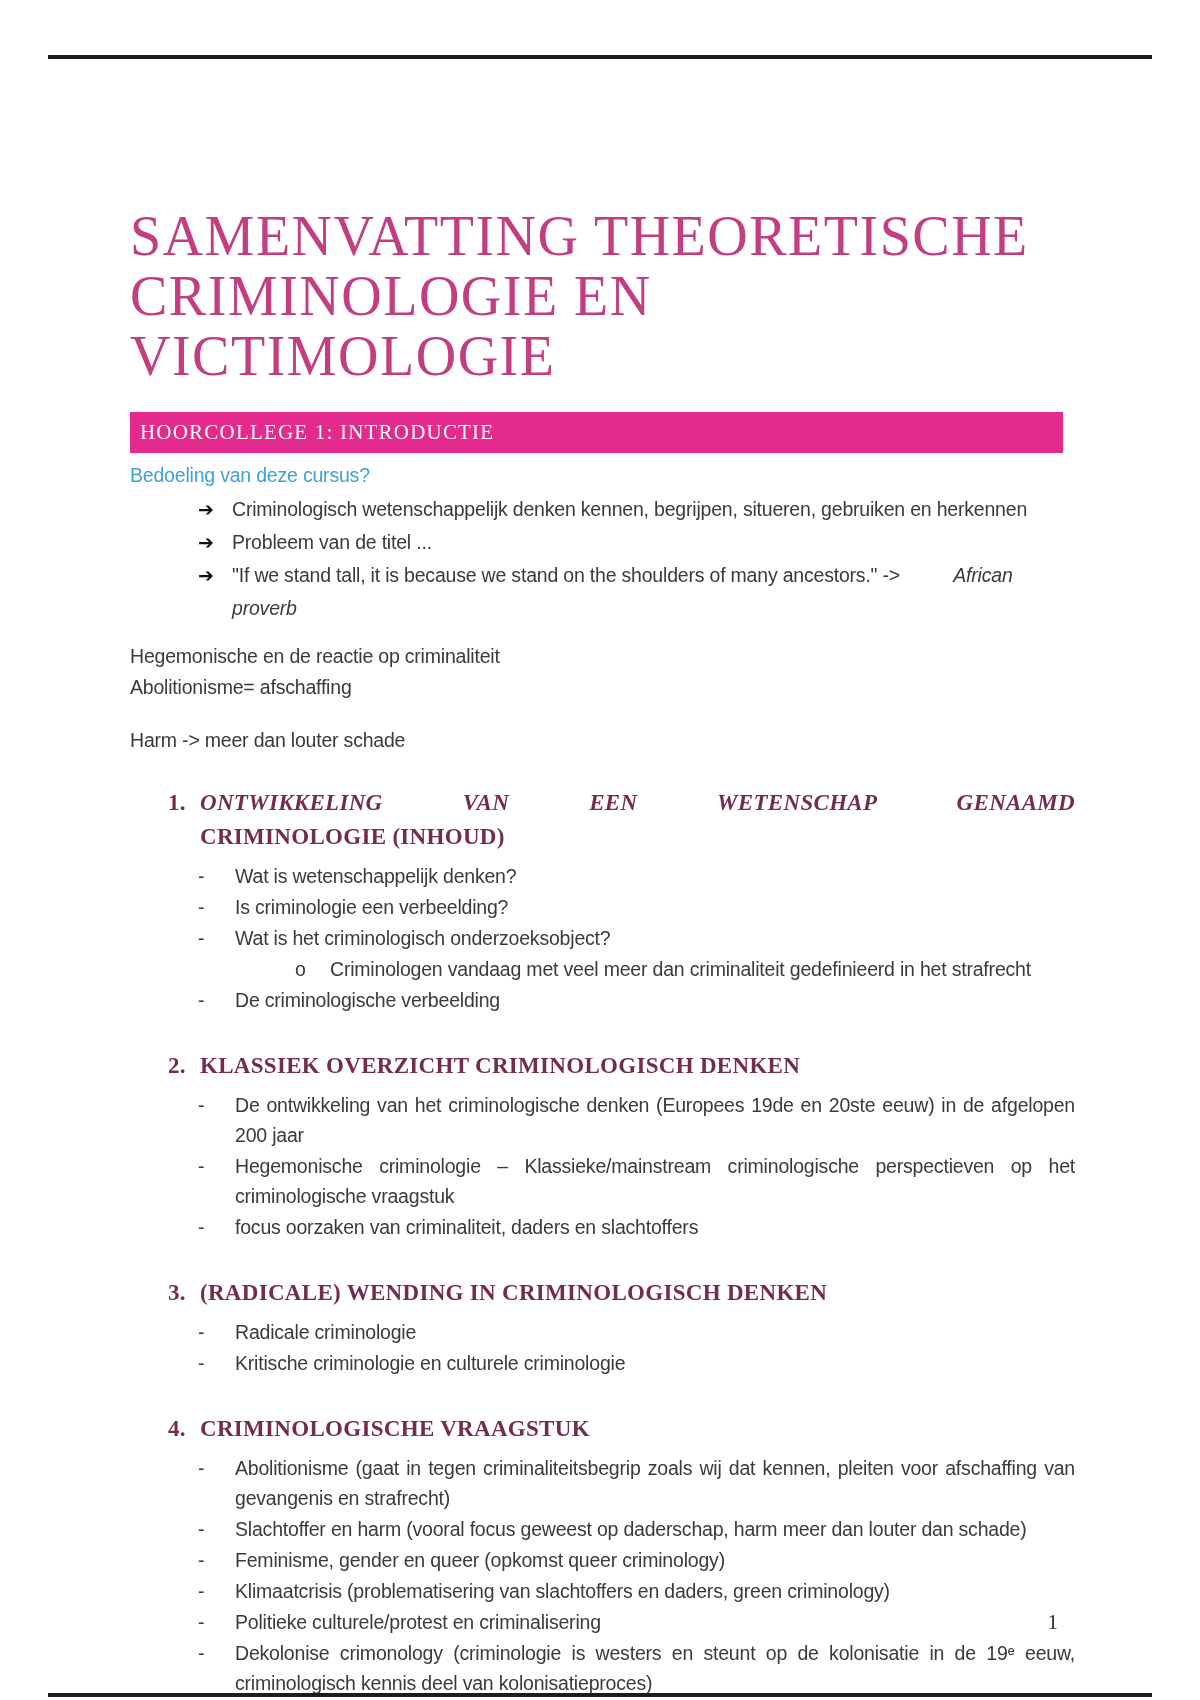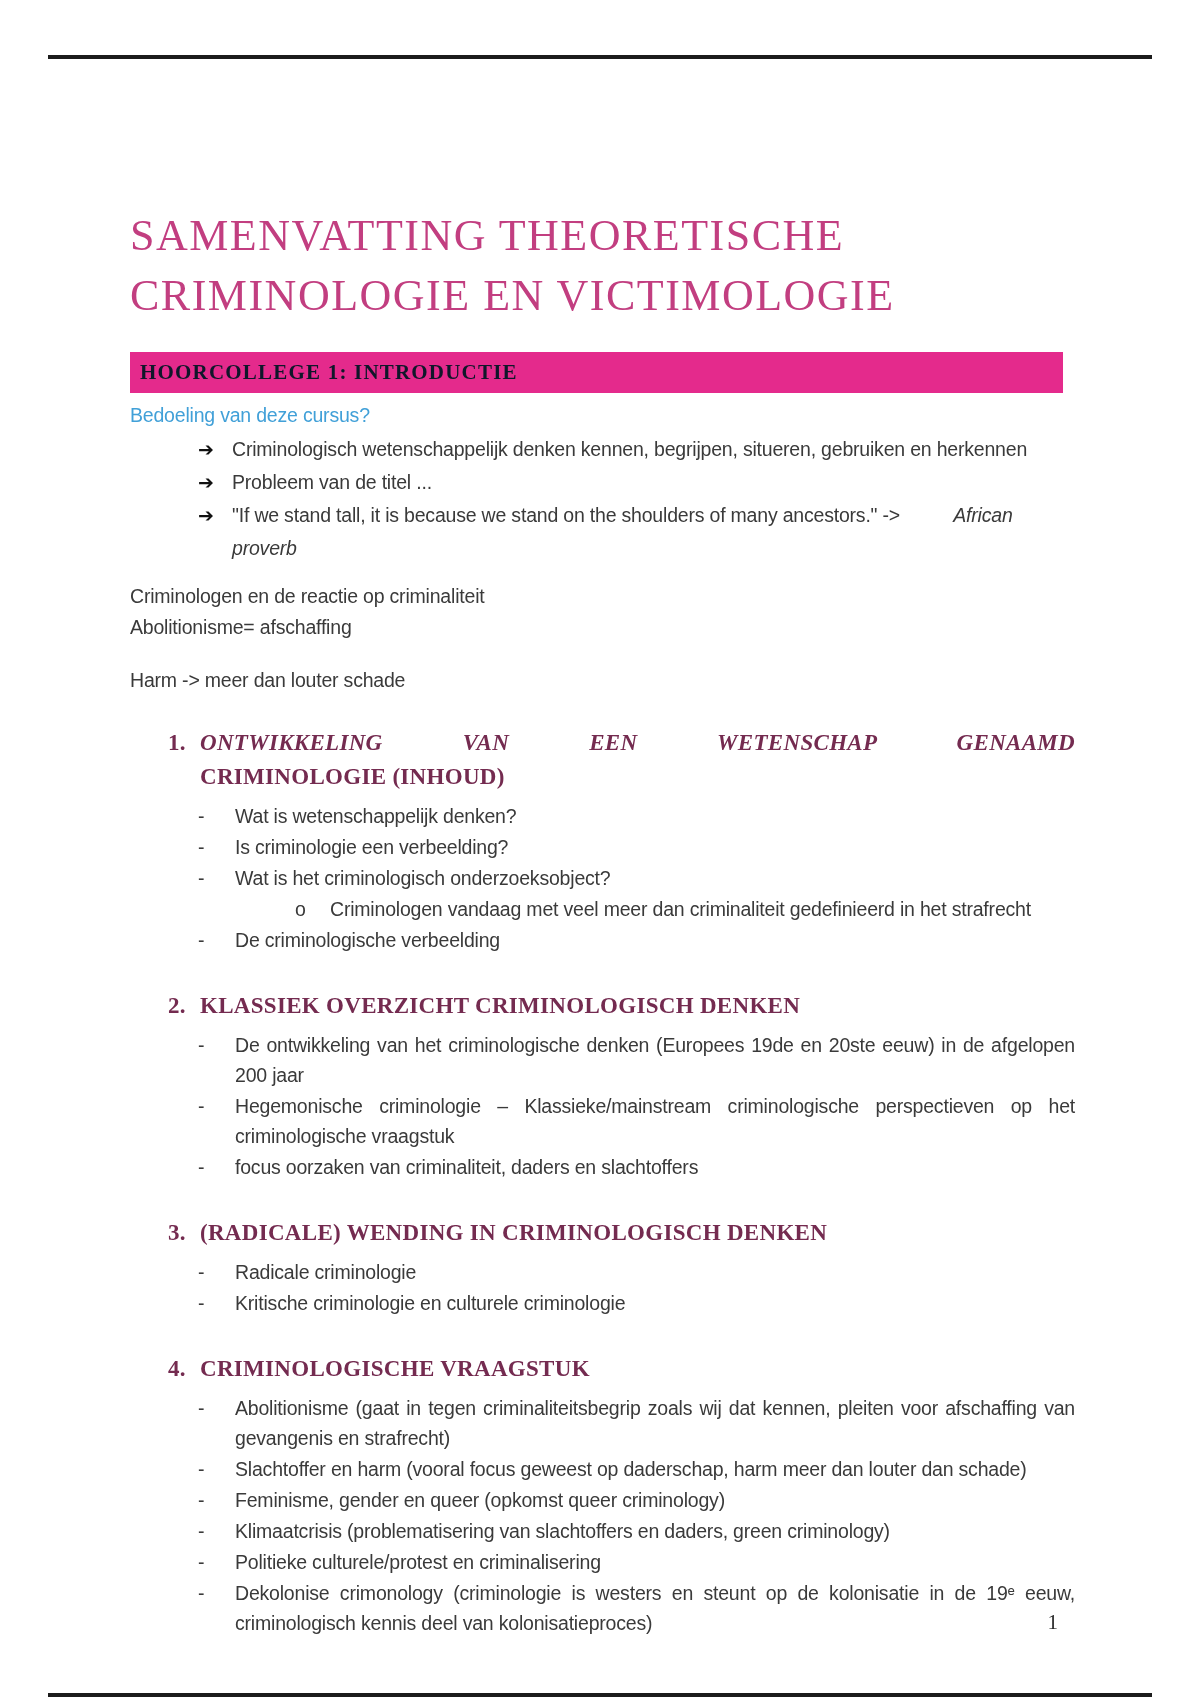--- a/index.html
+++ b/index.html
@@ -16,34 +16,34 @@
   .rule-bottom{top:1693px;}
   .page-number{
     position:absolute;top:1610px;right:142px;
     font-family:"Liberation Serif","DejaVu Serif",serif;
     font-size:21px;color:#2b2b2b;
   }
   .content{position:absolute;left:130px;top:206px;width:945px;}
 
   .doc-title{
     font-family:"Liberation Serif","DejaVu Serif",serif;
-    font-size:44px;line-height:60px;font-weight:400;
+    font-size:56px;line-height:60px;font-weight:400;
     color:#c23e80;letter-spacing:1.5px;
     margin-bottom:26px;
   }
   .banner{
     width:933px;box-sizing:border-box;
     background:#e42a8c;
     padding:7px 10px 8px 10px;
     margin-bottom:7px;
   }
   .banner-label{
     font-family:"Liberation Serif","DejaVu Serif",serif;
-    font-weight:700;font-size:21px;line-height:26px;
-    color:#0f172a;letter-spacing:1.2px;
+    font-weight:400;font-size:21px;line-height:26px;
+    color:#ffffff;letter-spacing:1.2px;
   }
   .blue-line{
     color:#41a0d8;font-size:20.5px;line-height:30px;
     margin-bottom:3px;
   }
   .body-text{font-size:19.5px;letter-spacing:-0.2px;}
 
   .arrow-item{display:flex;margin-left:68px;line-height:33px;}
   .arrow-glyph{
     width:20px;flex:0 0 20px;margin-right:14px;
@@ -104,21 +104,21 @@
       <div class="arrow-item">
         <span class="arrow-glyph">➔</span>
         <div class="arrow-text">Probleem van de titel ...</div>
       </div>
       <div class="arrow-item">
         <span class="arrow-glyph">➔</span>
         <div class="arrow-text"><span>"If we stand tall, it is because we stand on the shoulders of many ancestors." -&gt; </span><span class="quote-source">African proverb</span></div>
       </div>
     </div>
 
-    <div class="para para-gap-1 body-text">Criminologen en de reactie op criminaliteit</div>
+    <div class="para para-gap-1 body-text">Hegemonische en de reactie op criminaliteit</div>
     <div class="para body-text">Abolitionisme= afschaffing</div>
     <div class="para para-gap-2 body-text">Harm -&gt; meer dan louter schade</div>
 
     <div class="section">
       <div class="sec-head">
         <span class="sec-num">1.</span>
         <div class="sec-lines">
           <div class="sec-line spread">ONTWIKKELING VAN EEN WETENSCHAP GENAAMD</div>
           <div class="sec-line">CRIMINOLOGIE (INHOUD)</div>
         </div>

